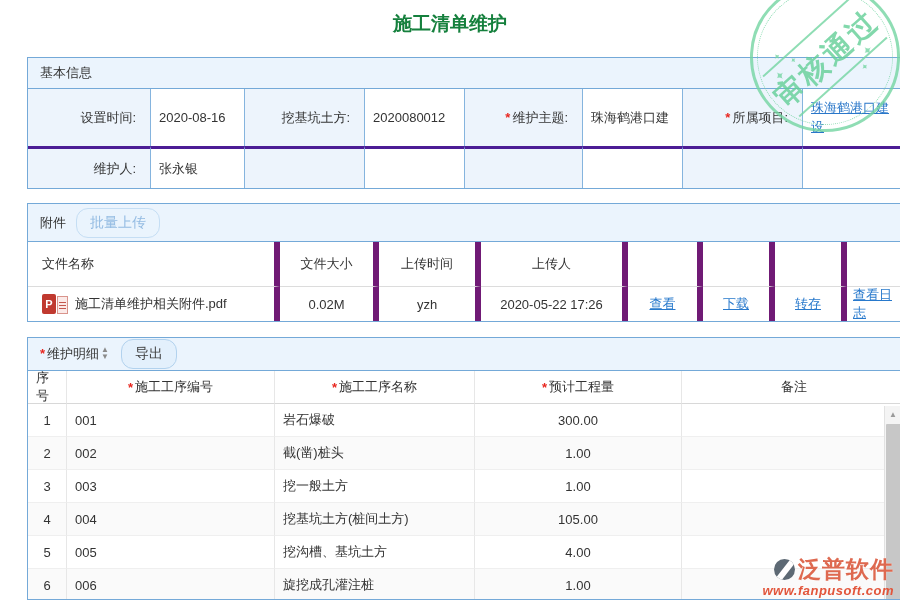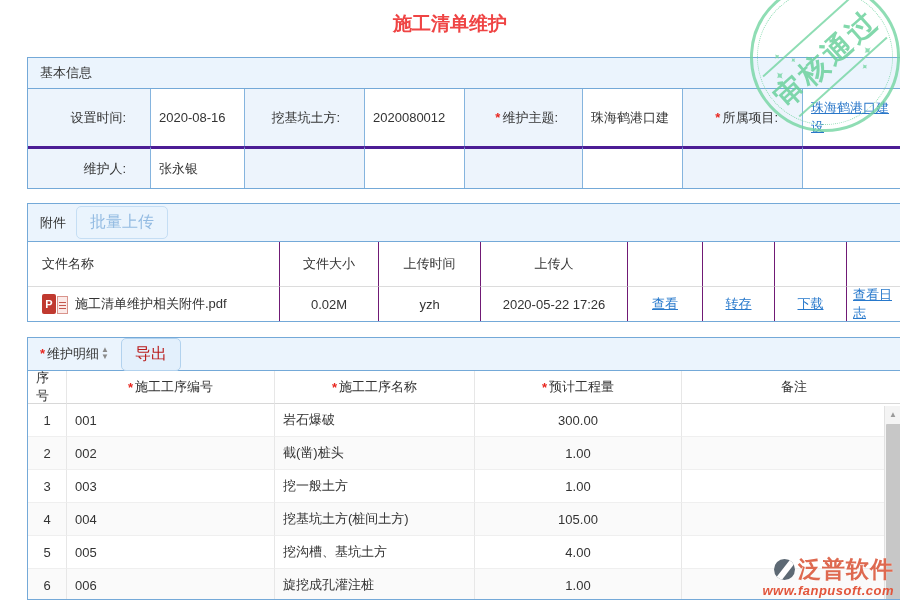--- a/index.html
+++ b/index.html
@@ -3,50 +3,50 @@
 <meta charset="utf-8">
 <style>
   * { margin:0; padding:0; box-sizing:border-box; }
   html,body { width:900px; height:600px; }
   body {
     position:relative; overflow:hidden; background:#fff;
     font-family:"Liberation Sans","DejaVu Sans",sans-serif; color:#333; font-size:13px;
   }
   .page-title {
     position:absolute; top:11px; left:0; width:900px; text-align:center;
-    font-size:19px; font-weight:bold; color:#ef4444;
+    font-size:19px; font-weight:bold; color:#15803d;
   }
   .panel { position:absolute; left:27px; width:880px; border:1px solid #74a9d8; background:#fff; }
   .panel-header {
     background:#ebf4fd; border-bottom:1px solid #74a9d8; display:flex; align-items:center;
     padding-left:12px; color:#333; gap:10px;
   }
   .req { color:#e8261f; font-weight:bold; margin-right:2px; }
 
   
   #basic { top:57px; }
   #basic .panel-header { height:31px; }
   .bi-grid { display:grid; grid-template-columns:123px 94px 120px 100px 118px 100px 120px 1fr; grid-template-rows:57px 42px; }
   .bi-cell { border-right:1px solid #85b4de; display:flex; align-items:center; padding:2px 8px; background:#fff; }
   .bi-cell:nth-child(8n) { border-right:none; }
   .bi-cell.r2 { border-top:3px solid #4c1d95; }
-  .bi-lbl { background:#edf4fc; justify-content:flex-end; text-align:right; padding-right:24px; }
+  .bi-lbl { background:#edf4fc; justify-content:flex-end; text-align:right; padding-right:14px; }
   a.cell-link { color:#2a77c9; text-decoration:underline; line-height:1.45; }
 
   
   #attach { top:203px; }
   #attach .panel-header { height:38px; }
   .btn {
-    border-radius:5px; font-size:16px; padding:5px 13px; cursor:pointer;
+    border-radius:12px; font-size:14px; padding:5px 13px; cursor:pointer;
     background:#eaf4fd; border:1px solid #c5def4;
   }
   .btn-upload { color:#93bbe2; }
-  .btn-export { color:#b91c1c; background:#e3f0fc; border-color:#b2d2ee; }
+  .btn-export { color:#404040; background:#e3f0fc; border-color:#b2d2ee; }
   .at-grid { display:grid; grid-template-columns:252px 99px 102px 147px 75px 72px 72px 1fr; }
-  .at-cell { display:flex; align-items:center; justify-content:center; border-right:1px solid #701a75; padding:2px 6px; }
+  .at-cell { display:flex; align-items:center; justify-content:center; border-right:6px solid #701a75; padding:2px 6px; }
   .at-cell:nth-child(8n) { border-right:none; }
   .at-head .at-cell { height:45px; border-bottom:1px solid #dcdcdc; color:#333; }
   .at-row .at-cell { height:34px; }
   .at-left { justify-content:flex-start; padding-left:14px; }
   .link { color:#2879cc; text-decoration:underline; }
   .pdf-ic { display:inline-flex; align-items:flex-end; margin-right:7px; }
   .pdf-p { width:14px; height:20px; background:#c0392f; border-radius:2px; color:#fff; font-size:11px; font-weight:bold; display:flex; align-items:center; justify-content:center; }
   .pdf-page { width:11px; height:18px; background:#fbeae8; border:1px solid #d9948c; margin-left:1px; display:flex; flex-direction:column; justify-content:center; gap:2px; padding:1px 1px; }
   .pdf-page i { display:block; height:1px; background:#c4584e; }
 
@@ -173,24 +173,24 @@
       </span>
       <span>施工清单维护相关附件.pdf</span>
     </div>
     <div class="at-cell">0.02M</div>
     <div class="at-cell">yzh</div>
     <div class="at-cell">2020-05-22 17:26</div>
     <div class="at-cell">
         <a class="link" href="#">查看</a>
       </div>
     <div class="at-cell">
+        <a class="link" href="#">下载</a>
+      </div>
+    <div class="at-cell">
         <a class="link" href="#">转存</a>
-      </div>
-    <div class="at-cell">
-        <a class="link" href="#">下载</a>
       </div>
     <div class="at-cell">
         <a class="link" href="#">查看日志</a>
       </div>
   </div>
 </section>
 
 <section class="panel" id="detail">
   <div class="panel-header" style="gap:6px;">
     <span><span class="req">*</span><span>维护明细</span></span>

